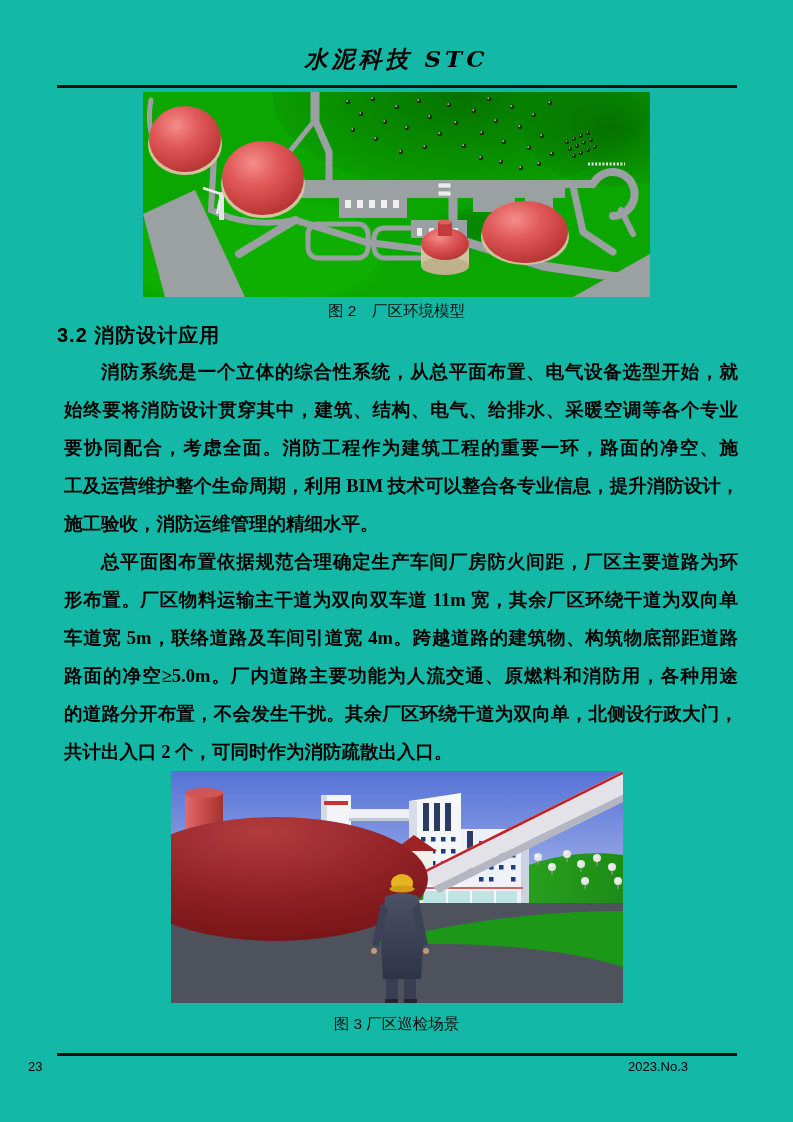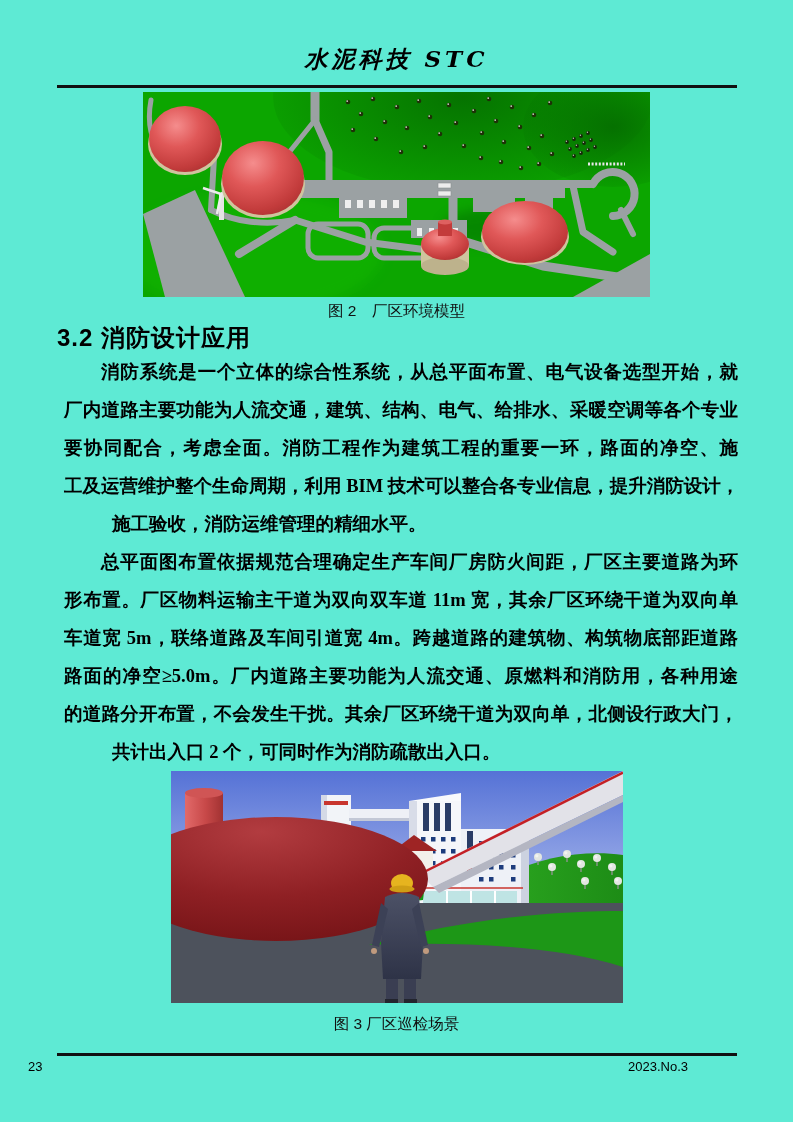--- a/index.html
+++ b/index.html
@@ -1,40 +1,40 @@
 <!DOCTYPE html>
 <html><head>
 <meta charset="utf-8">
 <style>
   html,body{margin:0;padding:0;background:#ffffff;}
-  .page{position:relative;width:793px;height:1122px;background:#5eead4;overflow:hidden;
+  .page{position:relative;width:793px;height:1122px;background:#14b8a6;overflow:hidden;
         font-family:"Liberation Serif","DejaVu Serif",serif;color:#000;}
   
   .journal-title{position:absolute;top:44px;left:0;width:793px;text-align:center;
         font-family:"DejaVu Serif",serif;font-style:italic;font-weight:bold;
         font-size:23px;letter-spacing:4px;}
   .header-rule{position:absolute;top:85px;left:57px;width:680px;height:3px;background:#111;}
   
   .fig2{position:absolute;left:143px;top:92px;width:507px;height:205px;}
   .fig3{position:absolute;left:171px;top:771px;width:452px;height:232px;}
   .caption{position:absolute;left:0;width:793px;text-align:center;font-size:15.5px;
         font-family:"Liberation Sans",sans-serif;color:#111;}
   .cap2{top:301px;}
   .cap3{top:1014px;}
   
   .sec-heading{position:absolute;left:57px;top:322px;font-family:"Liberation Sans",sans-serif;
-        font-weight:bold;font-size:24px;letter-spacing:1px;}
+        font-weight:bold;font-size:20px;letter-spacing:1px;}
   
   .para{position:absolute;left:64px;width:674px;font-weight:bold;}
   .p1{top:353px;}
   .p2{top:543px;}
   .line{height:38px;line-height:38px;font-size:18.5px;white-space:nowrap;
         text-align:justify;text-align-last:justify;}
   .line.first{padding-left:37px;width:637px;}
-  .line.last{text-align:left;text-align-last:left;margin-left:48px;}
+  .line.last{text-align:left;text-align-last:left;}
   
   .footer-rule{position:absolute;top:1053px;left:57px;width:680px;height:3px;background:#111;}
   .page-number{position:absolute;top:1059px;left:0;width:668px;text-align:left;
         font-family:"Liberation Sans",sans-serif;font-size:13px;padding-left:28px;}
   .issue-label{position:absolute;top:1059px;right:105px;font-family:"Liberation Sans",sans-serif;
         font-size:13px;}
 </style>
 </head>
 <body>
 
@@ -196,21 +196,21 @@
       <rect x="295" y="130" width="14" height="14" fill="#c33b3b"></rect>
       <ellipse cx="302" cy="130" rx="7" ry="2.6" fill="#de6060"></ellipse>
     </g>
   </svg>
   <div class="caption cap2">图 2　厂区环境模型</div>
 
   <div class="sec-heading">3.2 消防设计应用</div>
 
   <div class="para p1">
     <div class="line first">消防系统是一个立体的综合性系统，从总平面布置、电气设备选型开始，就</div>
-    <div class="line">厂内道路主要功能为人流交通，建筑、结构、电气、给排水、采暖空调等各个专业</div>
+    <div class="line">始终要将消防设计贯穿其中，建筑、结构、电气、给排水、采暖空调等各个专业</div>
     <div class="line">要协同配合，考虑全面。消防工程作为建筑工程的重要一环，路面的净空、施</div>
     <div class="line">工及运营维护整个生命周期，利用 BIM 技术可以整合各专业信息，提升消防设计，</div>
     <div class="line last">施工验收，消防运维管理的精细水平。</div>
   </div>
 
   <div class="para p2">
     <div class="line first">总平面图布置依据规范合理确定生产车间厂房防火间距，厂区主要道路为环</div>
     <div class="line">形布置。厂区物料运输主干道为双向双车道 11m 宽，其余厂区环绕干道为双向单</div>
     <div class="line">车道宽 5m，联络道路及车间引道宽 4m。跨越道路的建筑物、构筑物底部距道路</div>
     <div class="line">路面的净空≥5.0m。厂内道路主要功能为人流交通、原燃料和消防用，各种用途</div>

